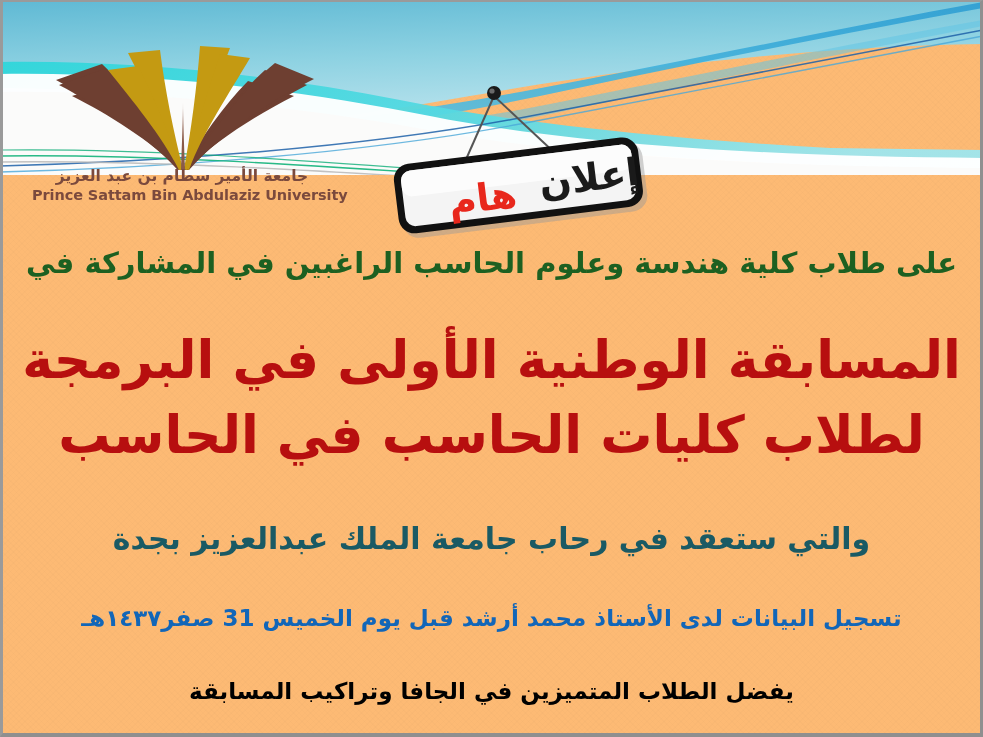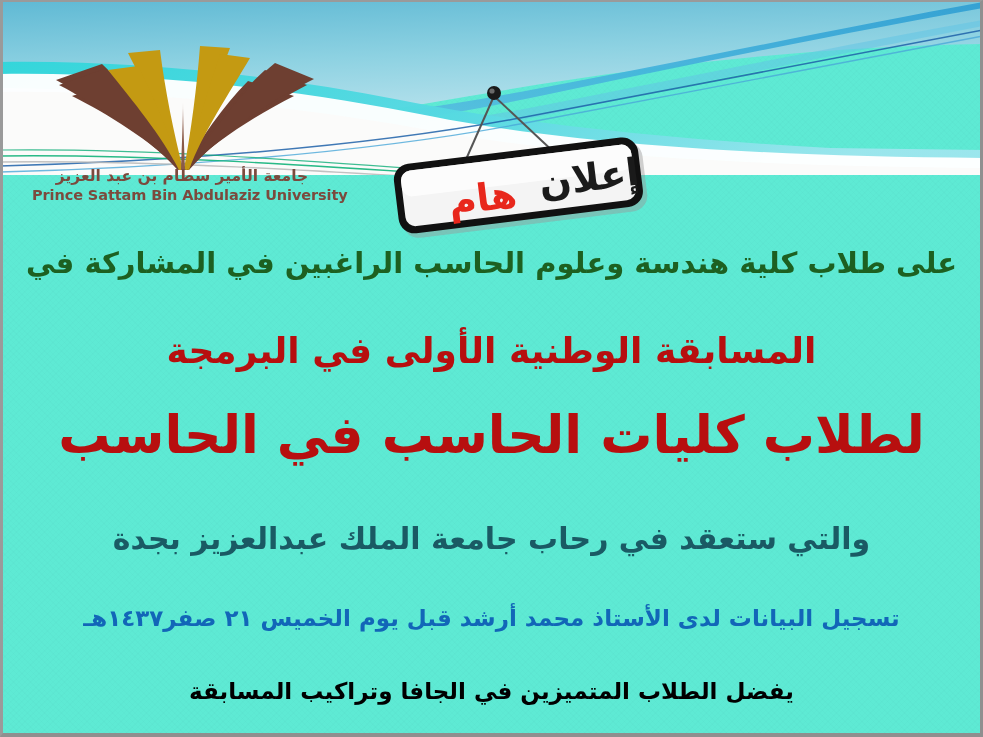--- a/index.html
+++ b/index.html
@@ -13,21 +13,21 @@
     overflow: hidden;
     font-family: "DejaVu Sans", "Liberation Sans", sans-serif;
   }
 
   
   #slide {
     position: relative;
     width: 983px;
     height: 737px;
     box-sizing: border-box;
-    background: #5eead4;
+    background: #fdba74;
     overflow: hidden;
   }
   
   #slide-border {
     position: absolute;
     left: 0; top: 0;
     width: 983px; height: 737px;
     box-sizing: border-box;
     border-left: 3px solid #9a9a9a;
     border-right: 3px solid #8f8f8f;
@@ -112,21 +112,21 @@
   #line-intro {
     top: 246px;
     color: #1d6021;
     font-size: 29px;
     font-weight: bold;
     letter-spacing: 0px;
   }
   #title-line-1 {
     top: 330px;
     color: #b70f0f;
-    font-size: 36px;
+    font-size: 52px;
     font-weight: bold;
     letter-spacing: -1px;
   }
   #title-line-2 {
     top: 405px;
     color: #b70f0f;
     font-size: 52px;
     font-weight: bold;
     letter-spacing: -1px;
   }
@@ -258,18 +258,18 @@
   </div>
 
   <div class="line" id="line-intro">على طلاب كلية هندسة وعلوم الحاسب الراغبين في المشاركة في</div>
 
   <div class="line" id="title-line-1">المسابقة الوطنية الأولى في البرمجة</div>
 
   <div class="line" id="title-line-2">لطلاب كليات الحاسب في الحاسب</div>
 
   <div class="line" id="line-venue">والتي ستعقد في رحاب جامعة الملك عبدالعزيز بجدة</div>
 
-  <div class="line" id="line-registration">تسجيل البيانات لدى الأستاذ محمد أرشد قبل يوم الخميس ٢١ صفر١٤٣٧هـ</div>
+  <div class="line" id="line-registration">تسجيل البيانات لدى الأستاذ محمد أرشد قبل يوم الخميس 31 صفر١٤٣٧هـ</div>
 
   <div class="line" id="line-note">يفضل الطلاب المتميزين في الجافا وتراكيب المسابقة</div>
 
   <div id="slide-border"></div>
 </div>
 
 </body></html>

